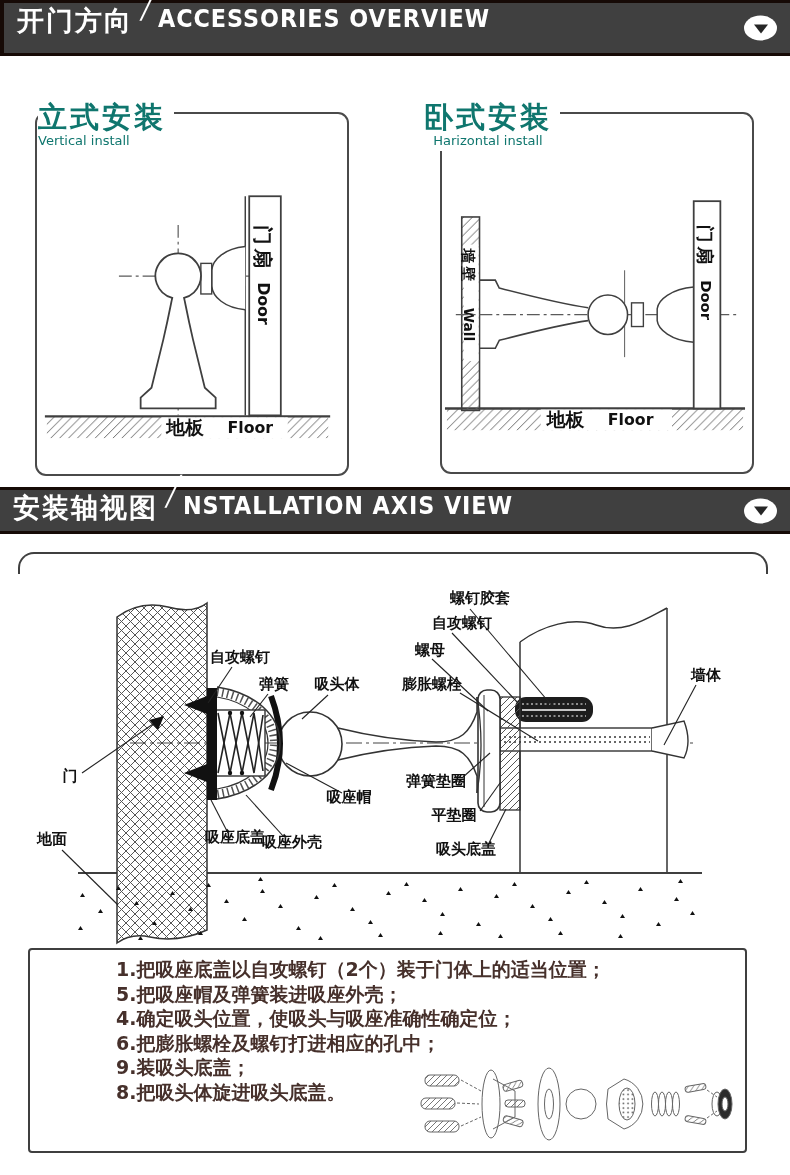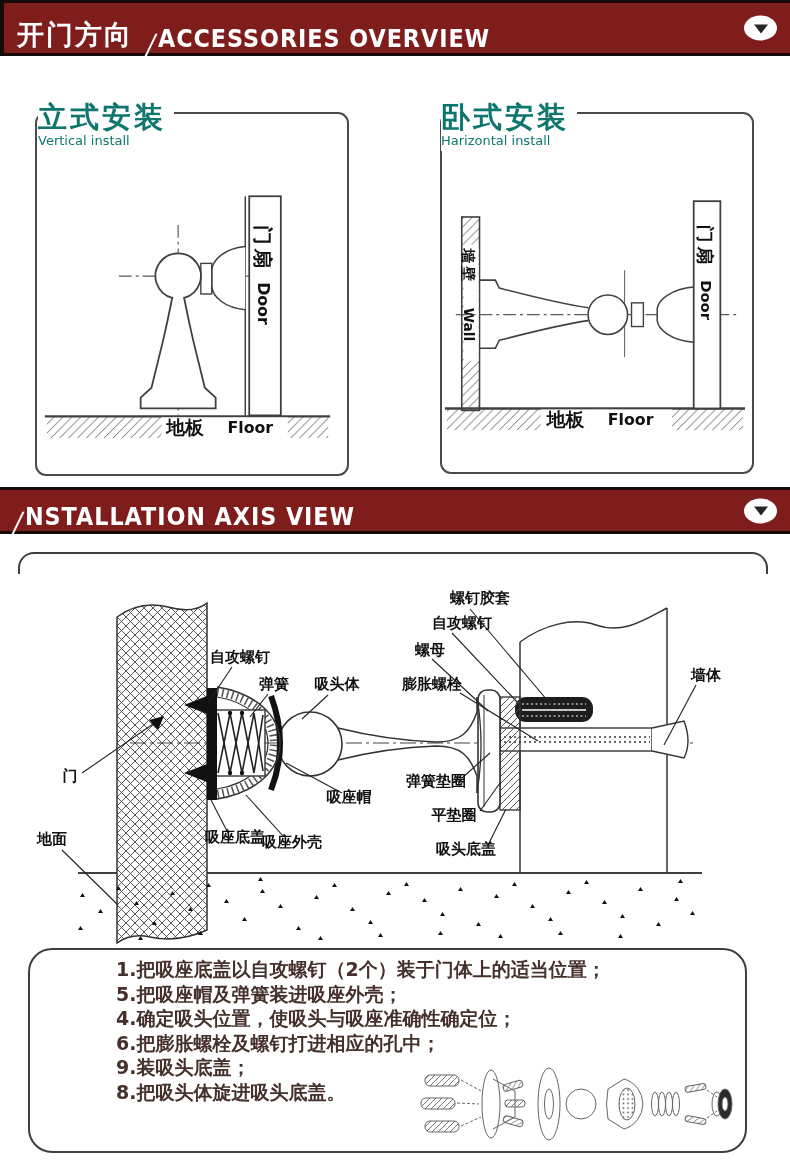--- a/index.html
+++ b/index.html
@@ -1,49 +1,49 @@
 <!DOCTYPE html>
 <html><head>
 <meta charset="utf-8">
 <style>
   html,body{margin:0;padding:0;background:#fff;}
   .page{position:relative;width:790px;height:1175px;background:#fff;overflow:hidden;
         font-family:"DejaVu Sans","Liberation Sans",sans-serif;}
   
-  .bar{position:absolute;left:0;width:790px;background:#7f1d1d;box-sizing:border-box;
+  .bar{position:absolute;left:0;width:790px;background:#404040;box-sizing:border-box;
        border-top:3px solid #160a06;border-bottom:3px solid #160a06;
-       display:flex;align-items:flex-end;color:#fff;}
+       display:flex;align-items:flex-start;color:#fff;}
   .bar1{top:0;height:56px;border-left:4px solid #160a06;}
   .bar2{top:487px;height:47px;}
   .bar-zh{font-size:27px;font-weight:bold;margin-left:13px;letter-spacing:2px;white-space:nowrap;}
   .bar-slash{font-size:40px;font-weight:200;line-height:0;margin:0 3px 4px 9px;transform:skewX(-10deg);}
   .bar-en{font-size:24px;font-weight:bold;letter-spacing:1px;white-space:nowrap;
           transform:scaleX(.93);transform-origin:left center;margin-top:2px;}
   .oval{position:absolute;right:13px;top:50%;transform:translateY(-50%);
         width:33px;height:25px;background:#fff;border-radius:50%;
         display:flex;align-items:center;justify-content:center;}
   .oval .tri{width:0;height:0;border-left:7px solid transparent;border-right:7px solid transparent;
              border-top:9px solid #262626;margin-top:1px;}
   
   .panel{position:absolute;border:2px solid #4a4a4a;border-radius:11px;background:#fff;}
   .panel1{left:35px;top:112px;width:310px;height:360px;}
   .panel2{left:440px;top:112px;width:310px;height:358px;}
   .panel-title{position:absolute;z-index:3;background:#fff;padding:0 8px 2px 0;color:#0f766e;}
   .pt1{left:38px;top:102px;}
-  .pt2{left:441px;top:102px;}
+  .pt2{left:424px;top:102px;text-align:center;}
   .panel-title .t-zh{font-size:29px;font-weight:bold;letter-spacing:3px;line-height:30px;}
   .panel-title .t-en{font-size:13px;line-height:17px;}
   .panel svg{position:absolute;left:0;top:0;}
   
   .axis-topline{position:absolute;left:18px;top:552px;width:750px;height:22px;box-sizing:border-box;
                 border:2px solid #3f3f3f;border-bottom:none;border-radius:16px 16px 0 0;}
   .axis-svg{position:absolute;left:18px;top:545px;}
   
   .instr{position:absolute;left:28px;top:948px;width:719px;height:205px;box-sizing:border-box;
-         border:2px solid #3f3f3f;border-radius:24px;background:#fff;}
+         border:2px solid #3f3f3f;border-radius:4px;background:#fff;}
   .steps{position:absolute;left:86px;top:7px;color:#46302b;font-size:19px;font-weight:bold;
          line-height:24.6px;white-space:nowrap;}
   .exploded{position:absolute;right:6px;bottom:4px;}
   svg text{fill:#111;}
 </style>
 </head>
 <body>
 
 <div class="page">
 
@@ -122,20 +122,21 @@
       <rect x="192" y="191" width="12" height="24" fill="#fff" stroke="#3f3f3f" stroke-width="1.4"></rect>
       <path d="M255,175 C232,177 219,188 218,197 L218,209 C219,218 232,229 255,231" fill="#fff" stroke="#3f3f3f" stroke-width="1.5"></path>
 
       <rect x="255" y="88" width="27" height="210" fill="#fff" stroke="#3f3f3f" stroke-width="1.8"></rect>
       <text transform="translate(260,112) rotate(90)" font-size="18" font-weight="bold" letter-spacing="4">门扇</text>
       <text transform="translate(262,168) rotate(90)" font-size="15" font-weight="bold">Door</text>
     </svg>
   </div>
 
   <div class="bar bar2">
+    <span class="bar-zh">安装轴视图</span>
     <span class="bar-slash">/</span>
     <span class="bar-en">NSTALLATION AXIS VIEW</span>
     <span class="oval">
         <span class="tri"></span>
       </span>
   </div>
 
   <div class="axis-topline"></div>
   <svg class="axis-svg" width="754" height="405" viewBox="0 0 754 405">
     <defs>

